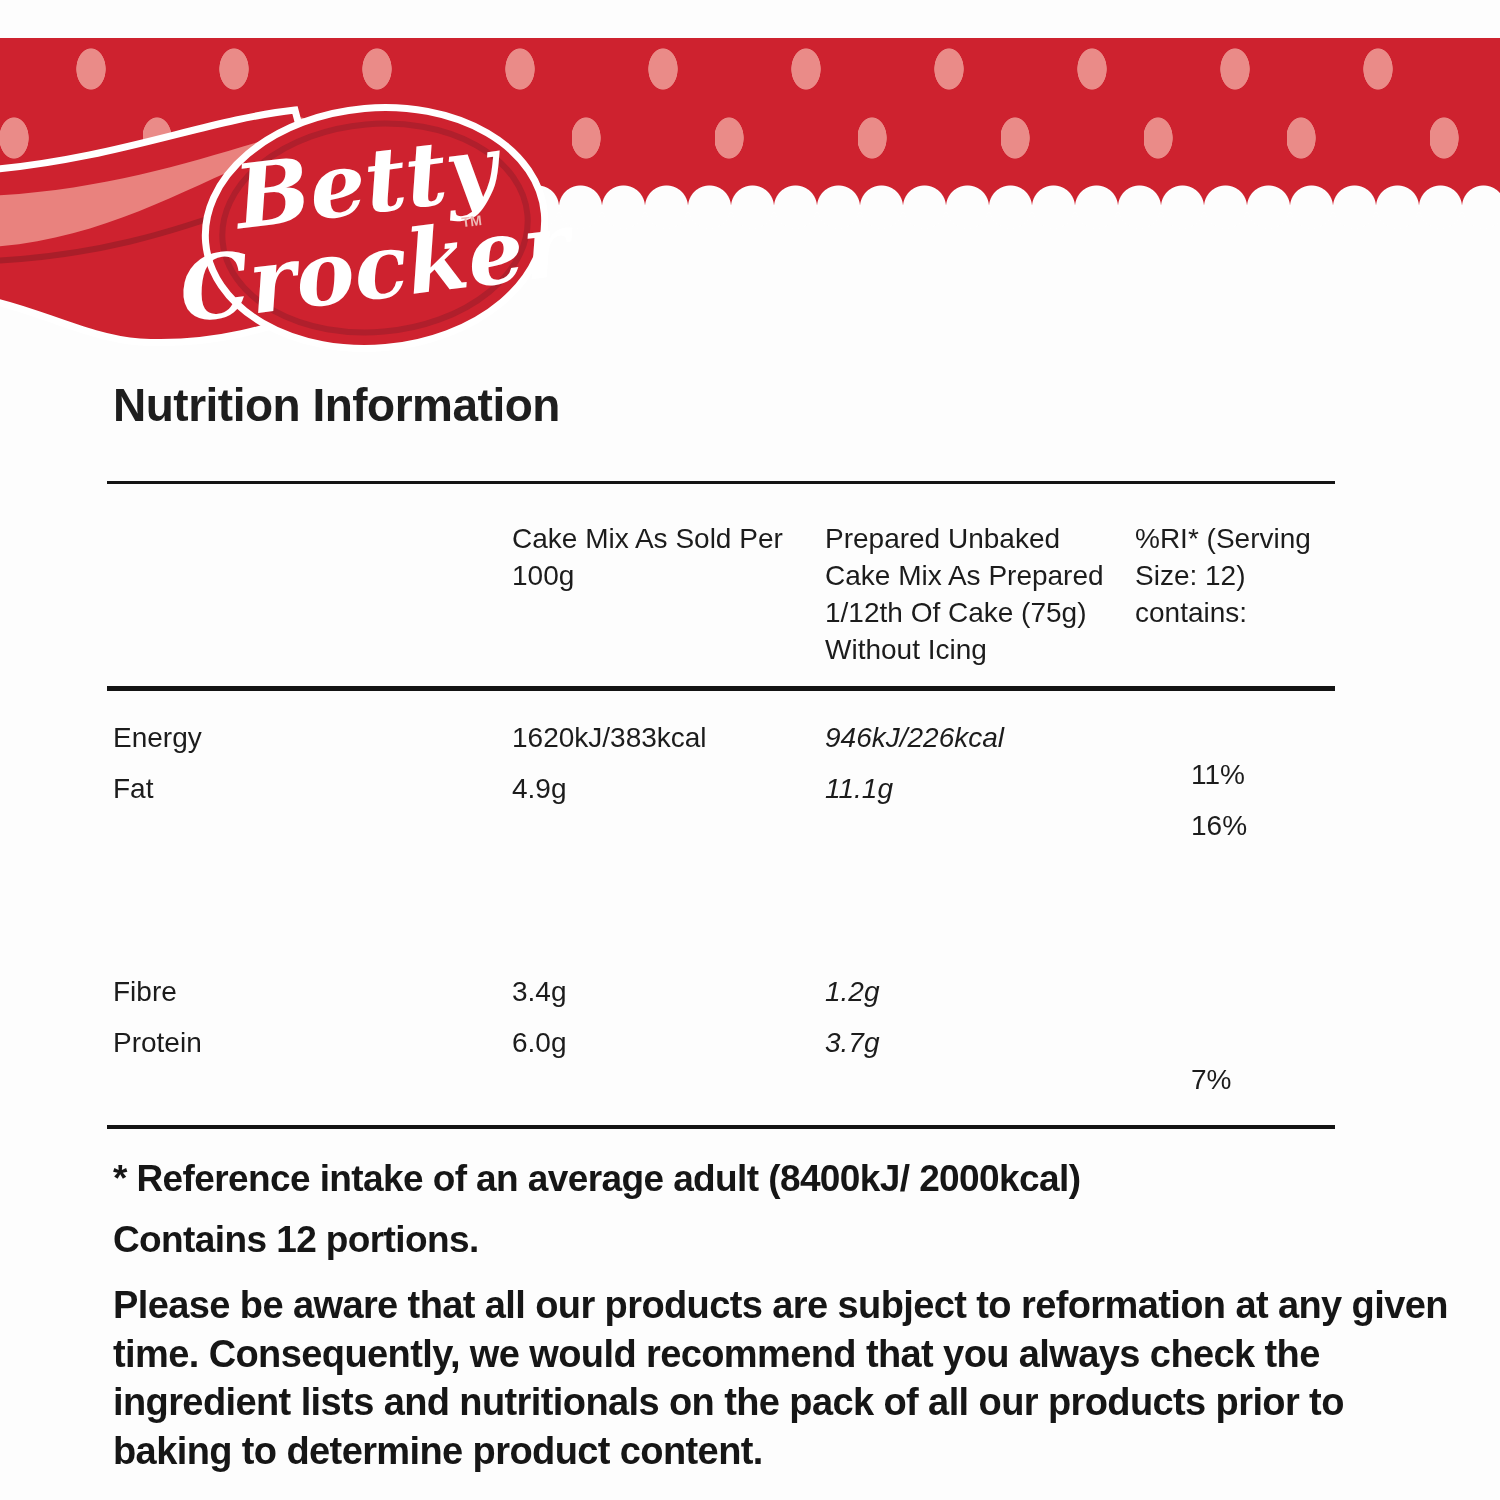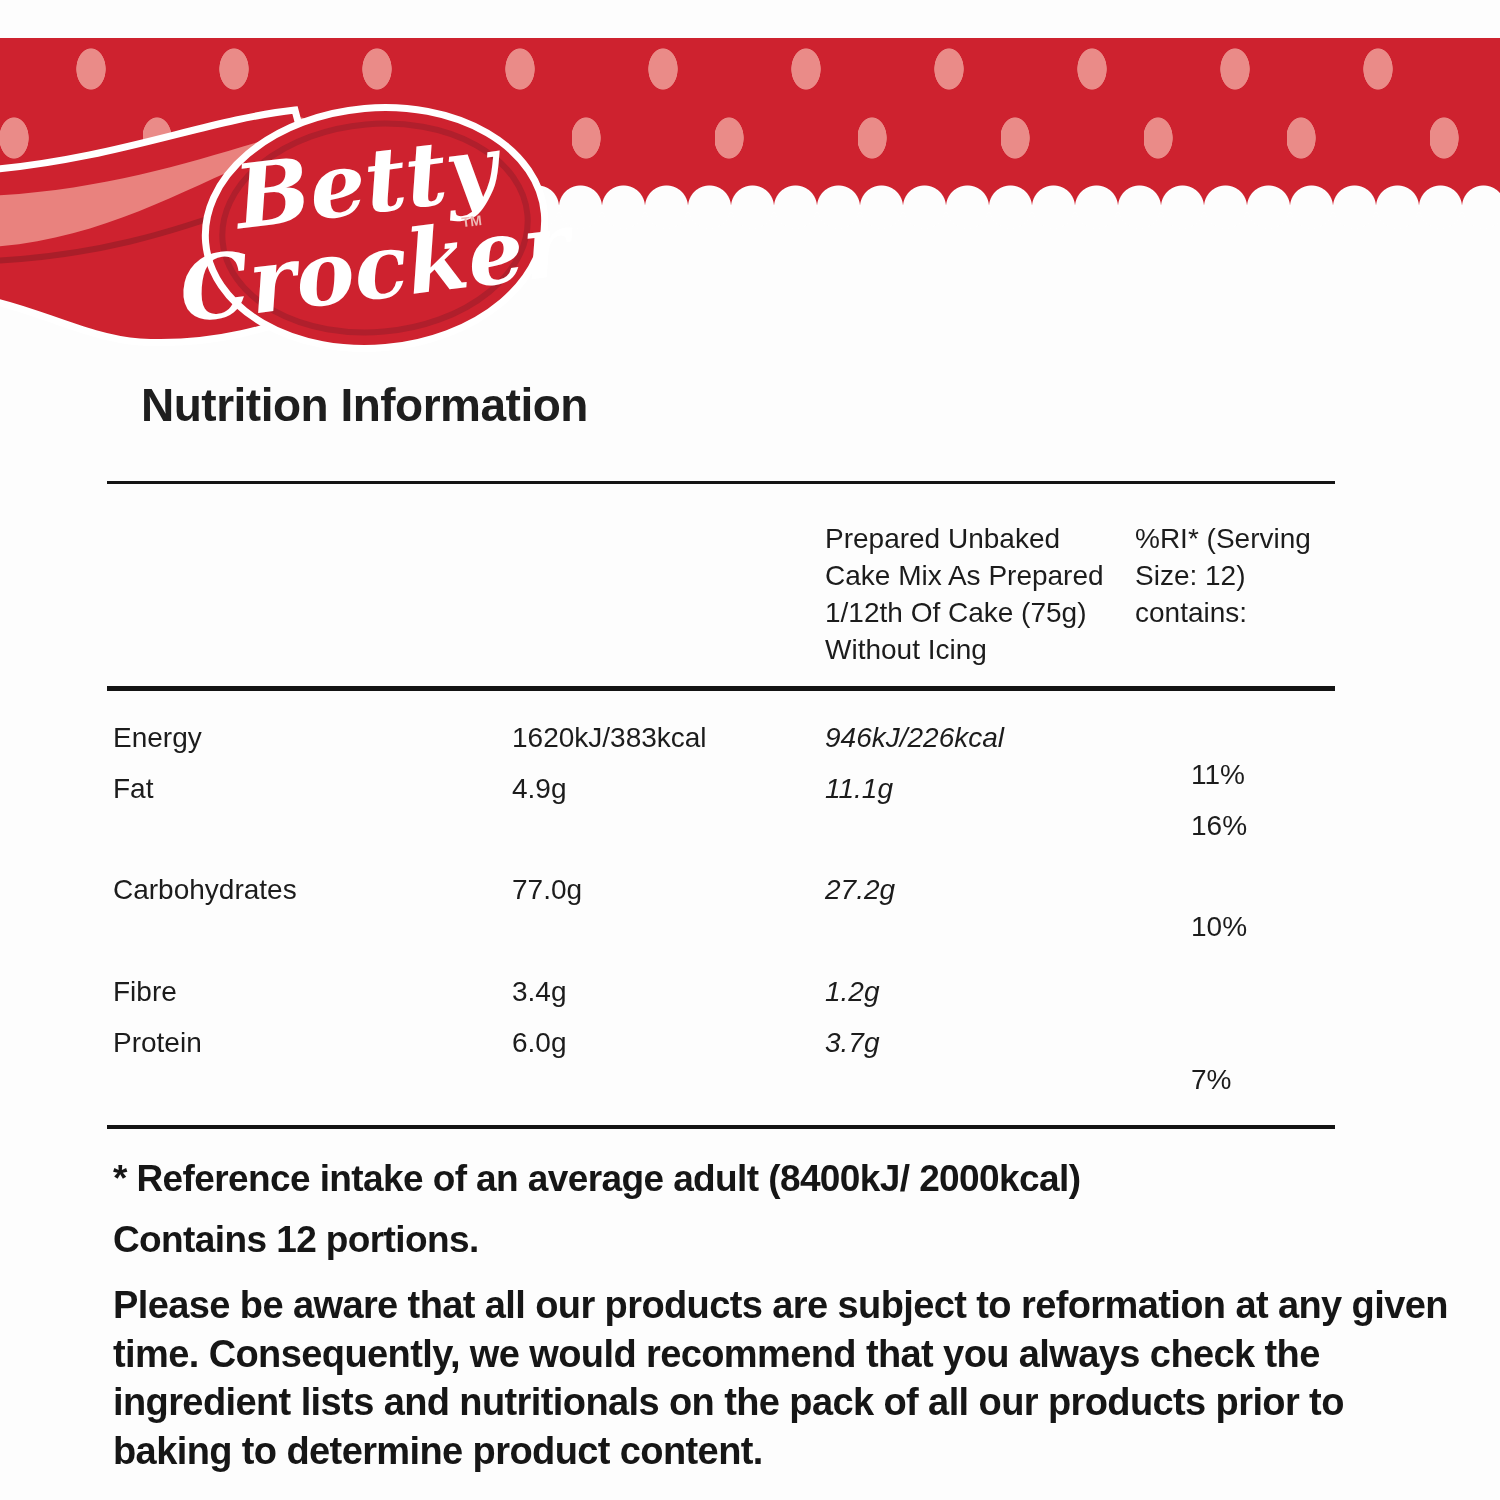--- a/index.html
+++ b/index.html
@@ -38,21 +38,21 @@
   .accent{stroke:var(--accent-dark-red);fill:none;}
   .rim{stroke:var(--rim-red);fill:none;}
   .script{
     font-family:"DejaVu Serif","Liberation Serif",serif;
     font-style:italic;font-weight:bold;fill:#fff;text-anchor:middle;
   }
   .tm-text{font-family:"Liberation Sans",sans-serif;font-weight:bold;fill:#EDB8B5;}
   
   .heading{
     position:absolute;left:113px;top:378px;font-size:46px;font-weight:700;
-    letter-spacing:-0.5px;color:#1E1E1E;margin-left:28px;
+    letter-spacing:-0.5px;color:#1E1E1E;
   }
   
   .rule{position:absolute;left:107px;width:1228px;background:#141414;}
   .rule-1{top:481px;height:3px;}
   .rule-2{top:686px;height:5px;}
   .rule-3{top:1125px;height:4px;}
   .th{
     position:absolute;top:520px;font-size:28px;line-height:37px;
     white-space:pre-line;color:var(--text);
   }
@@ -108,20 +108,22 @@
       <text class="script" x="372" y="212" font-size="88">Betty</text>
       <text class="tm-text" x="462" y="238" font-size="14">TM</text>
       <text class="script" x="370" y="298" font-size="88">Crocker</text>
     </g>
   </svg>
 
   <div class="heading">Nutrition Information</div>
 
   <div class="rule rule-1"></div>
 
+  <div class="th th-as-sold">Cake Mix As Sold Per
+100g</div>
   <div class="th th-prepared">Prepared Unbaked
 Cake Mix As Prepared
 1/12th Of Cake (75g)
 Without Icing</div>
   <div class="th th-ri">%RI* (Serving
 Size: 12)
 contains:</div>
 
   <div class="rule rule-2"></div>
 
@@ -129,26 +131,20 @@
     <span class="cell c-label">Energy</span>
     <span class="cell c-as-sold">1620kJ/383kcal</span>
     <span class="cell c-prepared">946kJ/226kcal</span>
     <span class="cell c-ri">11%</span>
   </div>
   <div class="trow" style="top:772px">
     <span class="cell c-label">Fat</span>
     <span class="cell c-as-sold">4.9g</span>
     <span class="cell c-prepared">11.1g</span>
     <span class="cell c-ri">16%</span>
-  </div>
-  <div class="trow" style="top:873px">
-    <span class="cell c-label">Carbohydrates</span>
-    <span class="cell c-as-sold">77.0g</span>
-    <span class="cell c-prepared">27.2g</span>
-    <span class="cell c-ri">10%</span>
   </div>
   <div class="trow" style="top:975px">
     <span class="cell c-label">Fibre</span>
     <span class="cell c-as-sold">3.4g</span>
     <span class="cell c-prepared">1.2g</span>
     <span class="cell c-ri"></span>
   </div>
   <div class="trow" style="top:1026px">
     <span class="cell c-label">Protein</span>
     <span class="cell c-as-sold">6.0g</span>

